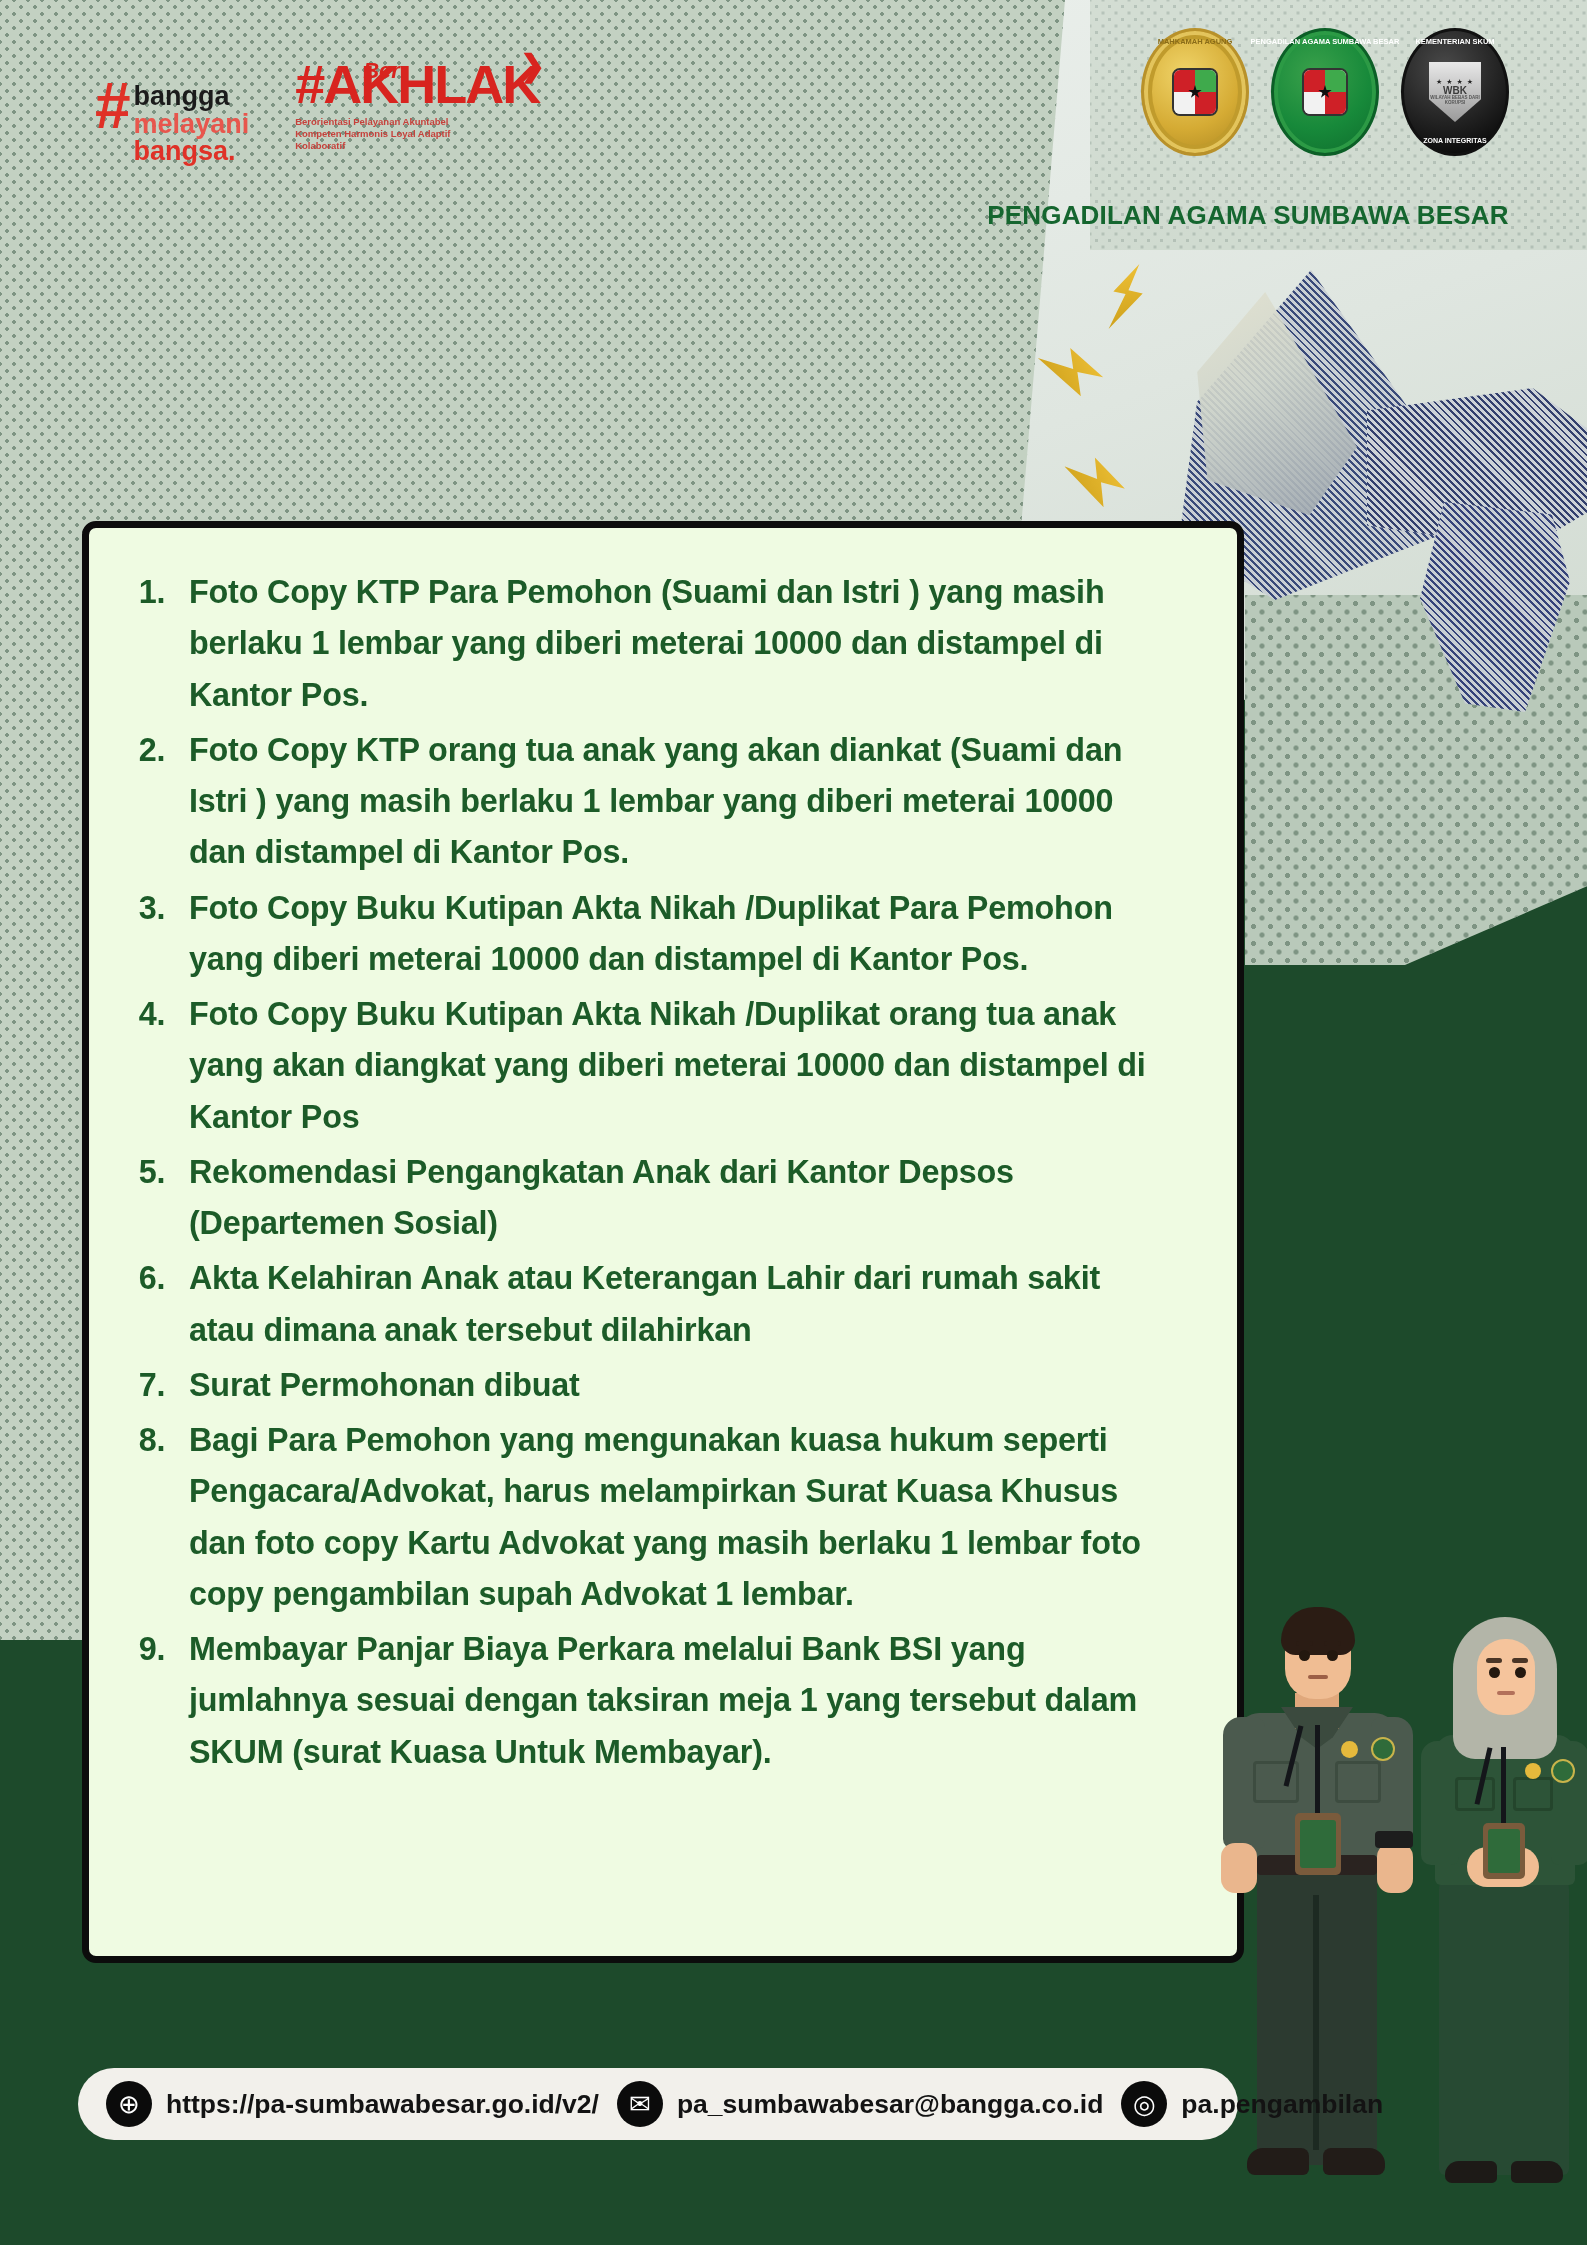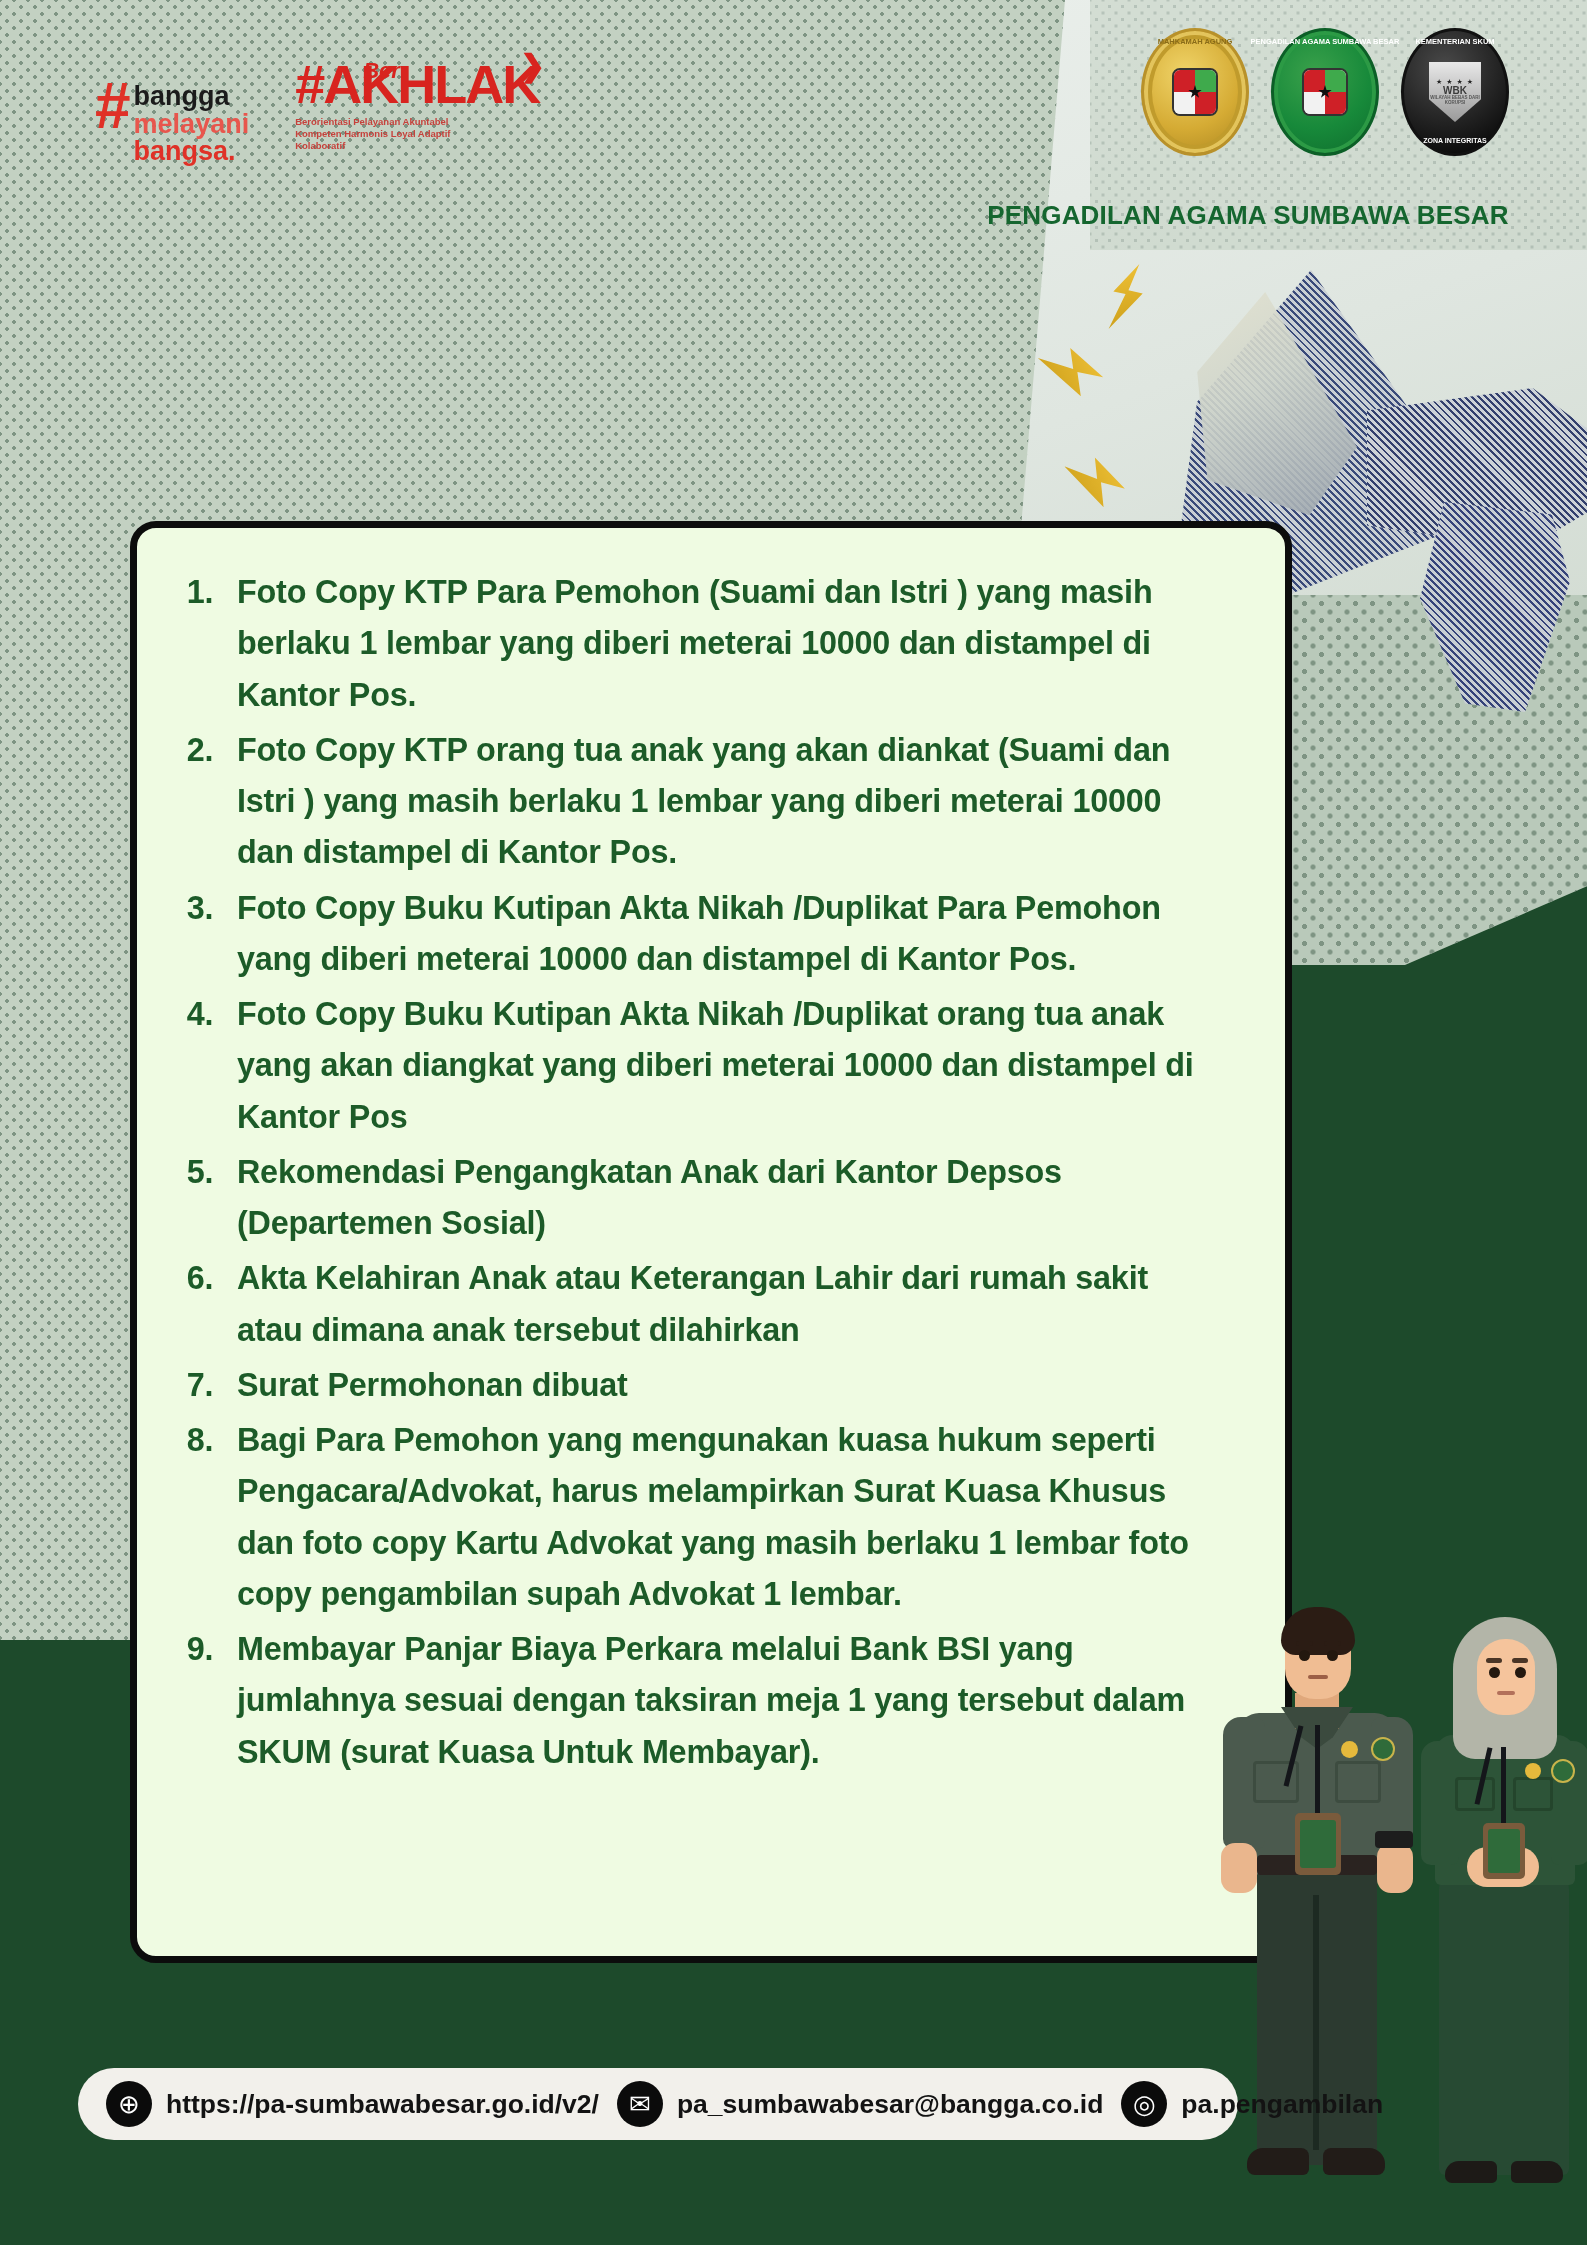--- a/index.html
+++ b/index.html
@@ -251,23 +251,22 @@
     transform:scaleX(1.02); transform-origin:left center;
   }
 
   
   .card{
     position:absolute;
     left:82px; top:521px;
     width:1162px; height:1442px;
     background:#effbe2;
     border:7px solid #0c0c0c;
-    border-radius:26px;
+    border-radius:14px;
     padding:38px 34px 20px 44px;
-    margin-left:48px;
   }
   ol.req{
     list-style:none; counter-reset:req;
     margin:0; padding:0;
   }
   ol.req li{
     counter-increment:req;
     position:relative;
     padding-left:58px;
     margin-bottom:4px;

